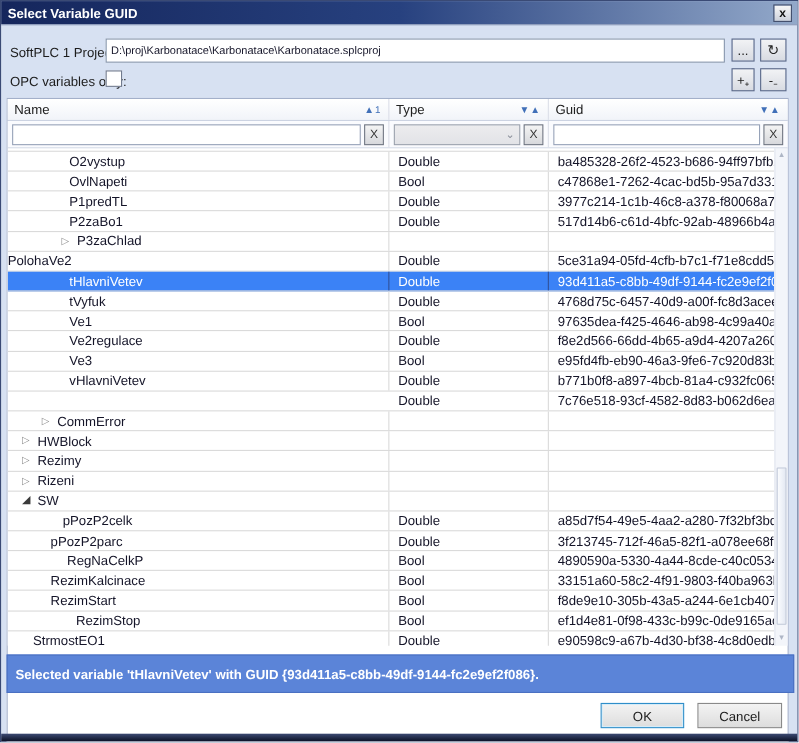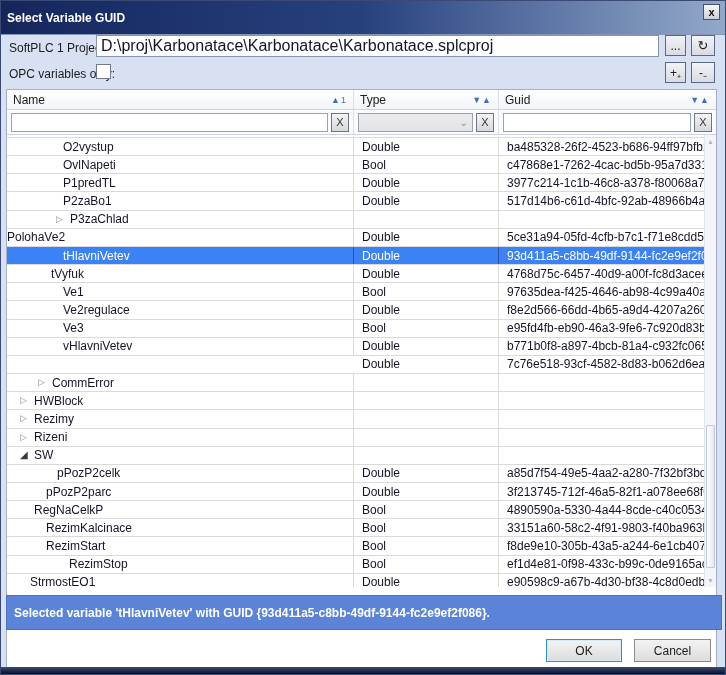--- a/index.html
+++ b/index.html
@@ -3,40 +3,40 @@
 <meta charset="utf-8">
 <style>
   * { box-sizing: border-box; margin: 0; padding: 0; }
   body { width: 726px; height: 675px; font-family: "Liberation Sans", sans-serif; }
   .window {
     position: relative; width: 726px; height: 675px; overflow: hidden;
     background: #d7e1f2; border: 1px solid #3a4a75; font-size: 12px; color: #1c1c1c;
   }
   
   .titlebar {
-    position: absolute; top: 0; left: 0; right: 0; height: 34px;
+    position: absolute; top: 0; left: 0; right: 0; height: 22px;
     background: linear-gradient(90deg, #15265c 0%, #27417f 50%, #93a9ca 100%);
     border-bottom: 1px solid #8595b5;
     display: flex; align-items: center; padding: 0 6px;
     color: #ffffff; font-weight: bold;
   }
   .close-btn {
     position: absolute; right: 5px; top: 3px; width: 17px; height: 16px;
     background: linear-gradient(#f8f8f8, #ccd0da); border: 1px solid #44506e;
     color: #101010; font-weight: bold; font-size: 11px; line-height: 1;
     display: flex; align-items: center; justify-content: center; cursor: default;
   }
   
   .lbl { position: absolute; left: 8px; color: #1c1c1c; }
   .lbl1 { top: 40px; }
   .lbl2 { top: 66px; }
   .path-input {
     position: absolute; left: 95px; top: 34px; width: 563px; height: 22px;
     background: #ffffff; border: 1px solid #8494ac; padding: 0 4px;
-    font-family: "Liberation Sans", sans-serif; font-size: 16px; color: #141428;
+    font-family: "Liberation Sans", sans-serif; font-size: 10px; color: #141428;
   }
   .sq-btn {
     position: absolute; height: 21px; background: linear-gradient(#f2f3f5, #d8dbe2);
     border: 1px solid #5a6888; display: flex; align-items: center; justify-content: center;
     font-size: 12px; color: #222; cursor: default;
   }
   .btn-browse   { left: 664px; top: 34px; width: 21px; }
   .btn-refresh  { left: 690px; top: 34px; width: 24px; font-size: 13px; }
   .btn-expand   { left: 664px; top: 61px; width: 21px; }
   .btn-collapse { left: 690px; top: 61px; width: 24px; }
@@ -220,21 +220,21 @@
           <div class="c-guid">5ce31a94-05fd-4cfb-b7c1-f71e8cdd5c78</div>
         </div>
         <div class="trow selected">
           <div class="c-name" style="padding-left: 56px;">
             <span>tHlavniVetev</span>
           </div>
           <div class="c-type">Double</div>
           <div class="c-guid">93d411a5-c8bb-49df-9144-fc2e9ef2f086</div>
         </div>
         <div class="trow">
-          <div class="c-name" style="padding-left: 44px;">
+          <div class="c-name" style="padding-left: 56px;">
             <span>tVyfuk</span>
           </div>
           <div class="c-type">Double</div>
           <div class="c-guid">4768d75c-6457-40d9-a00f-fc8d3aceeb1b</div>
         </div>
         <div class="trow">
           <div class="c-name" style="padding-left: 56px;">
             <span>Ve1</span>
           </div>
           <div class="c-type">Bool</div>
@@ -316,21 +316,21 @@
           <div class="c-guid">a85d7f54-49e5-4aa2-a280-7f32bf3bd4ed</div>
         </div>
         <div class="trow">
           <div class="c-name" style="padding-left: 39px;">
             <span>pPozP2parc</span>
           </div>
           <div class="c-type">Double</div>
           <div class="c-guid">3f213745-712f-46a5-82f1-a078ee68f045</div>
         </div>
         <div class="trow">
-          <div class="c-name" style="padding-left: 27px;">
+          <div class="c-name" style="padding-left: 54px;">
             <span>RegNaCelkP</span>
           </div>
           <div class="c-type">Bool</div>
           <div class="c-guid">4890590a-5330-4a44-8cde-c40c0534a3af</div>
         </div>
         <div class="trow">
           <div class="c-name" style="padding-left: 39px;">
             <span>RezimKalcinace</span>
           </div>
           <div class="c-type">Bool</div>

